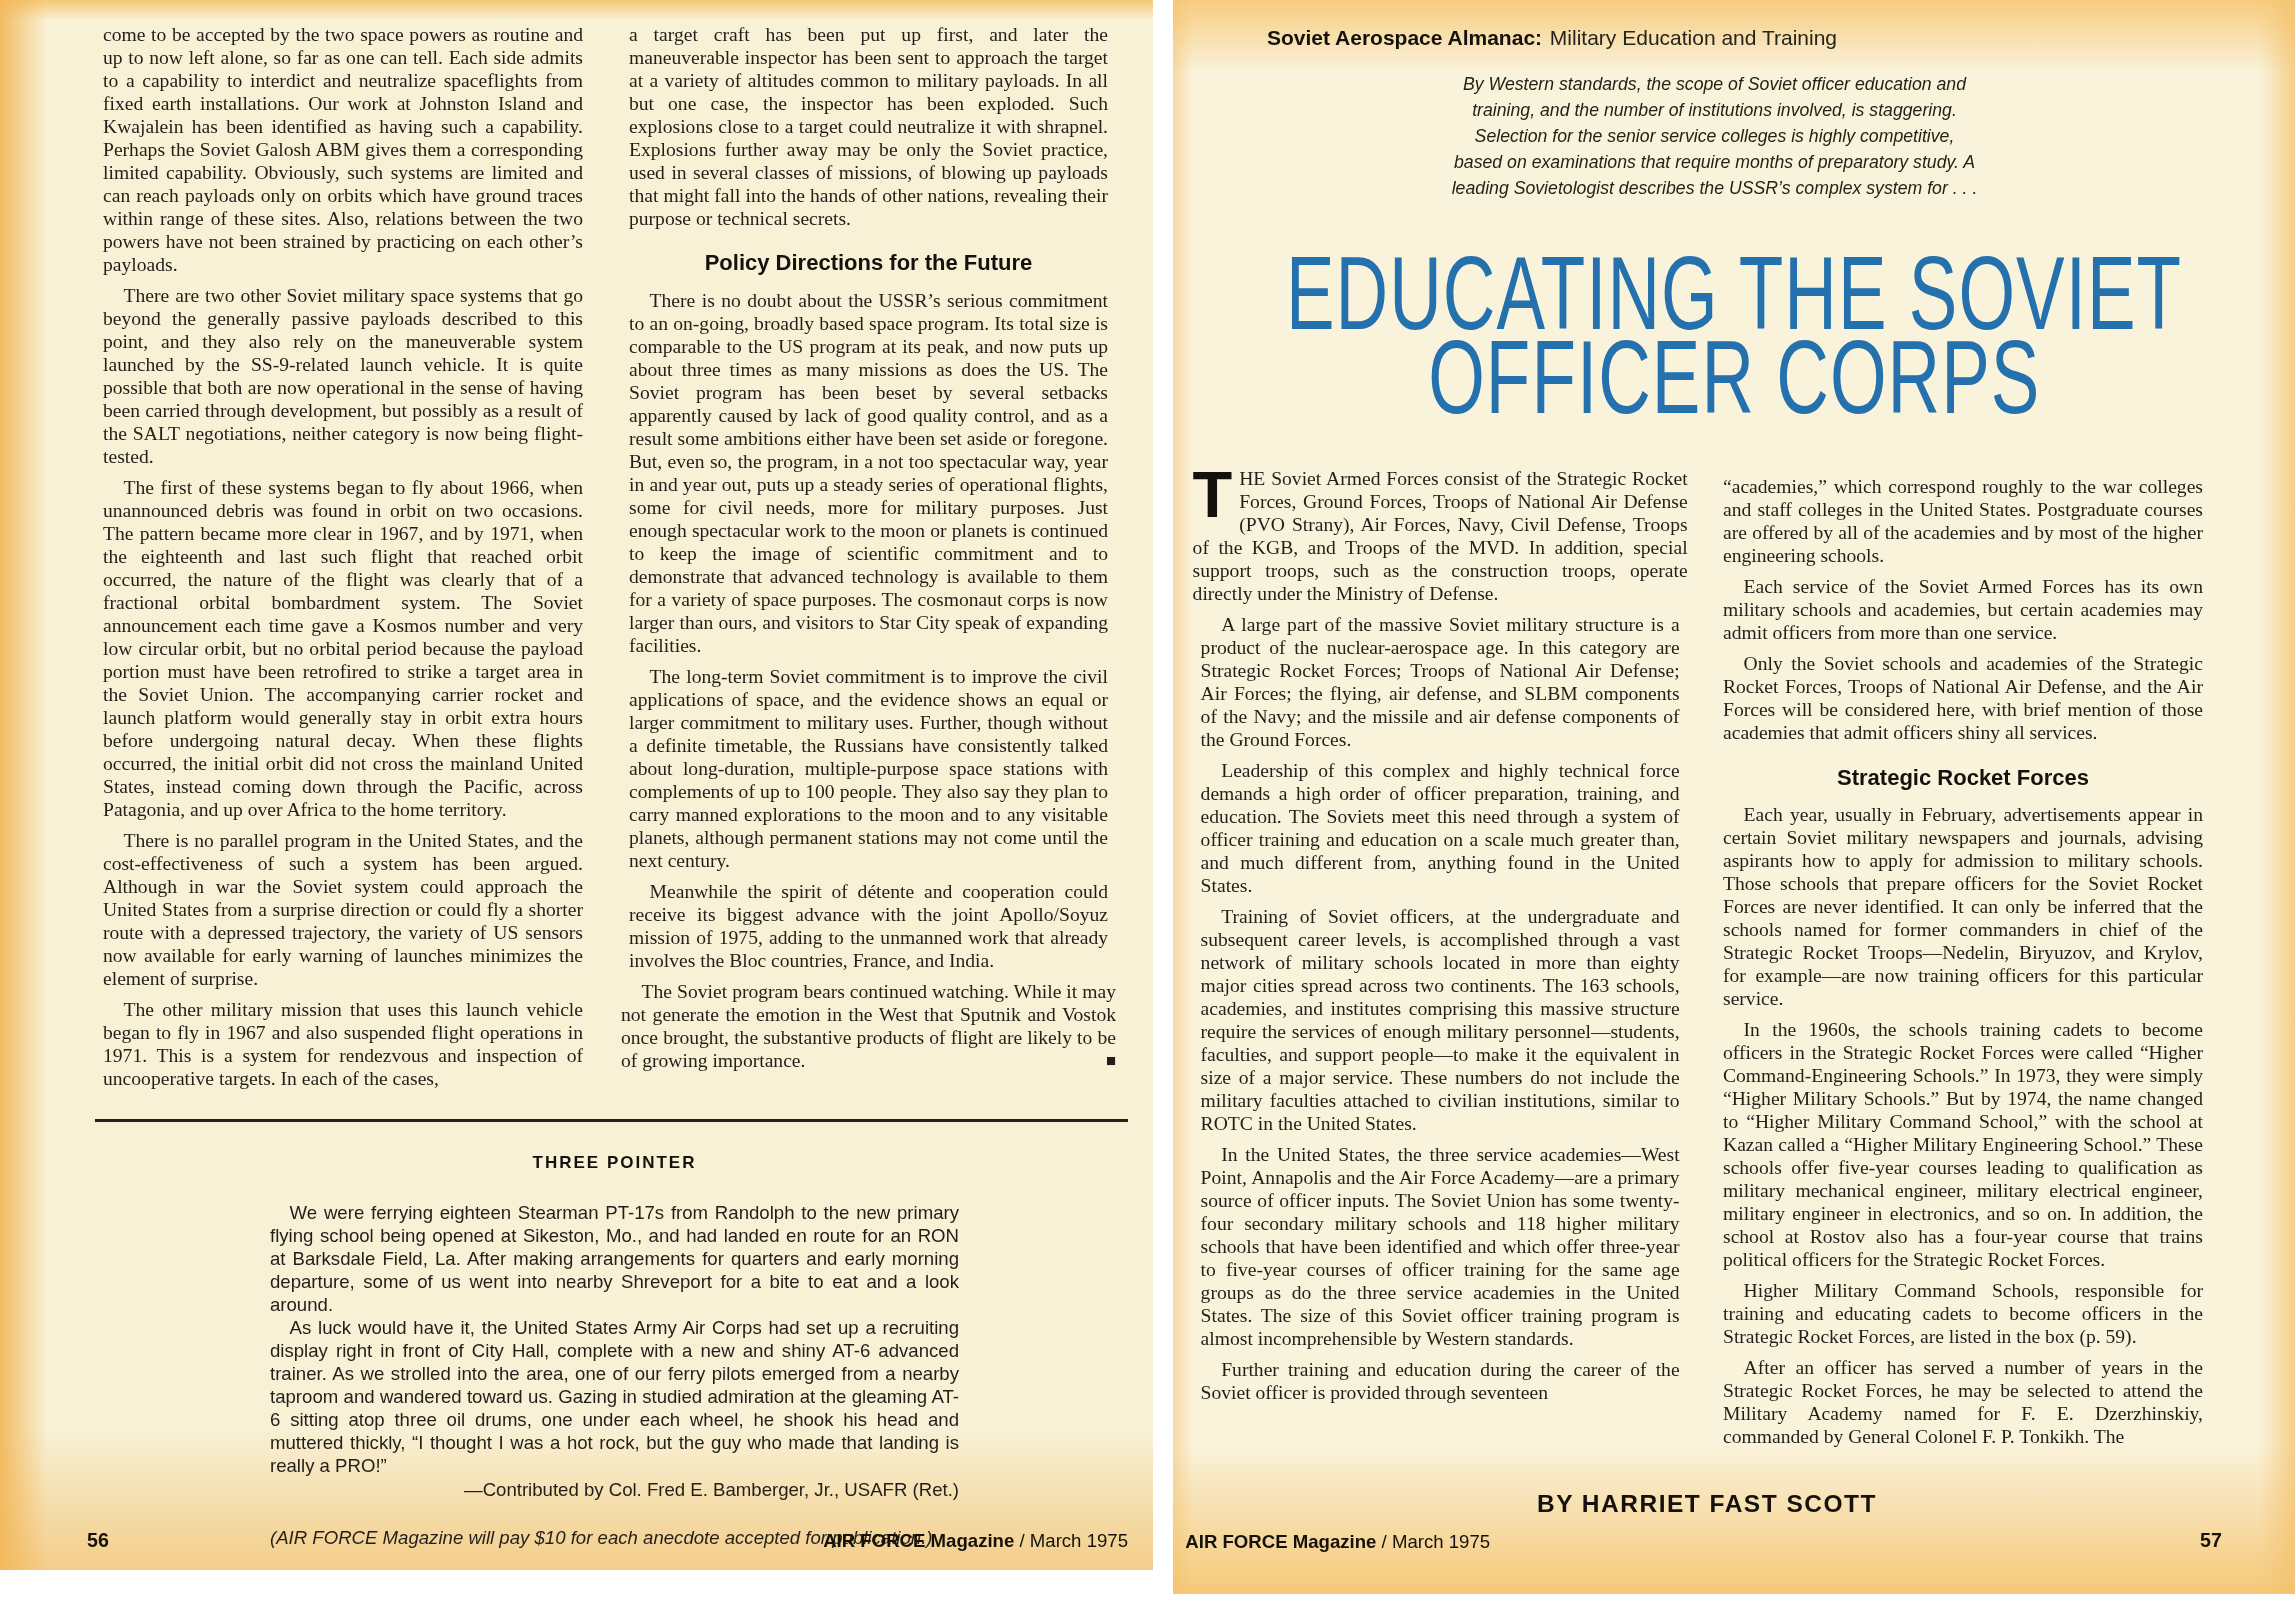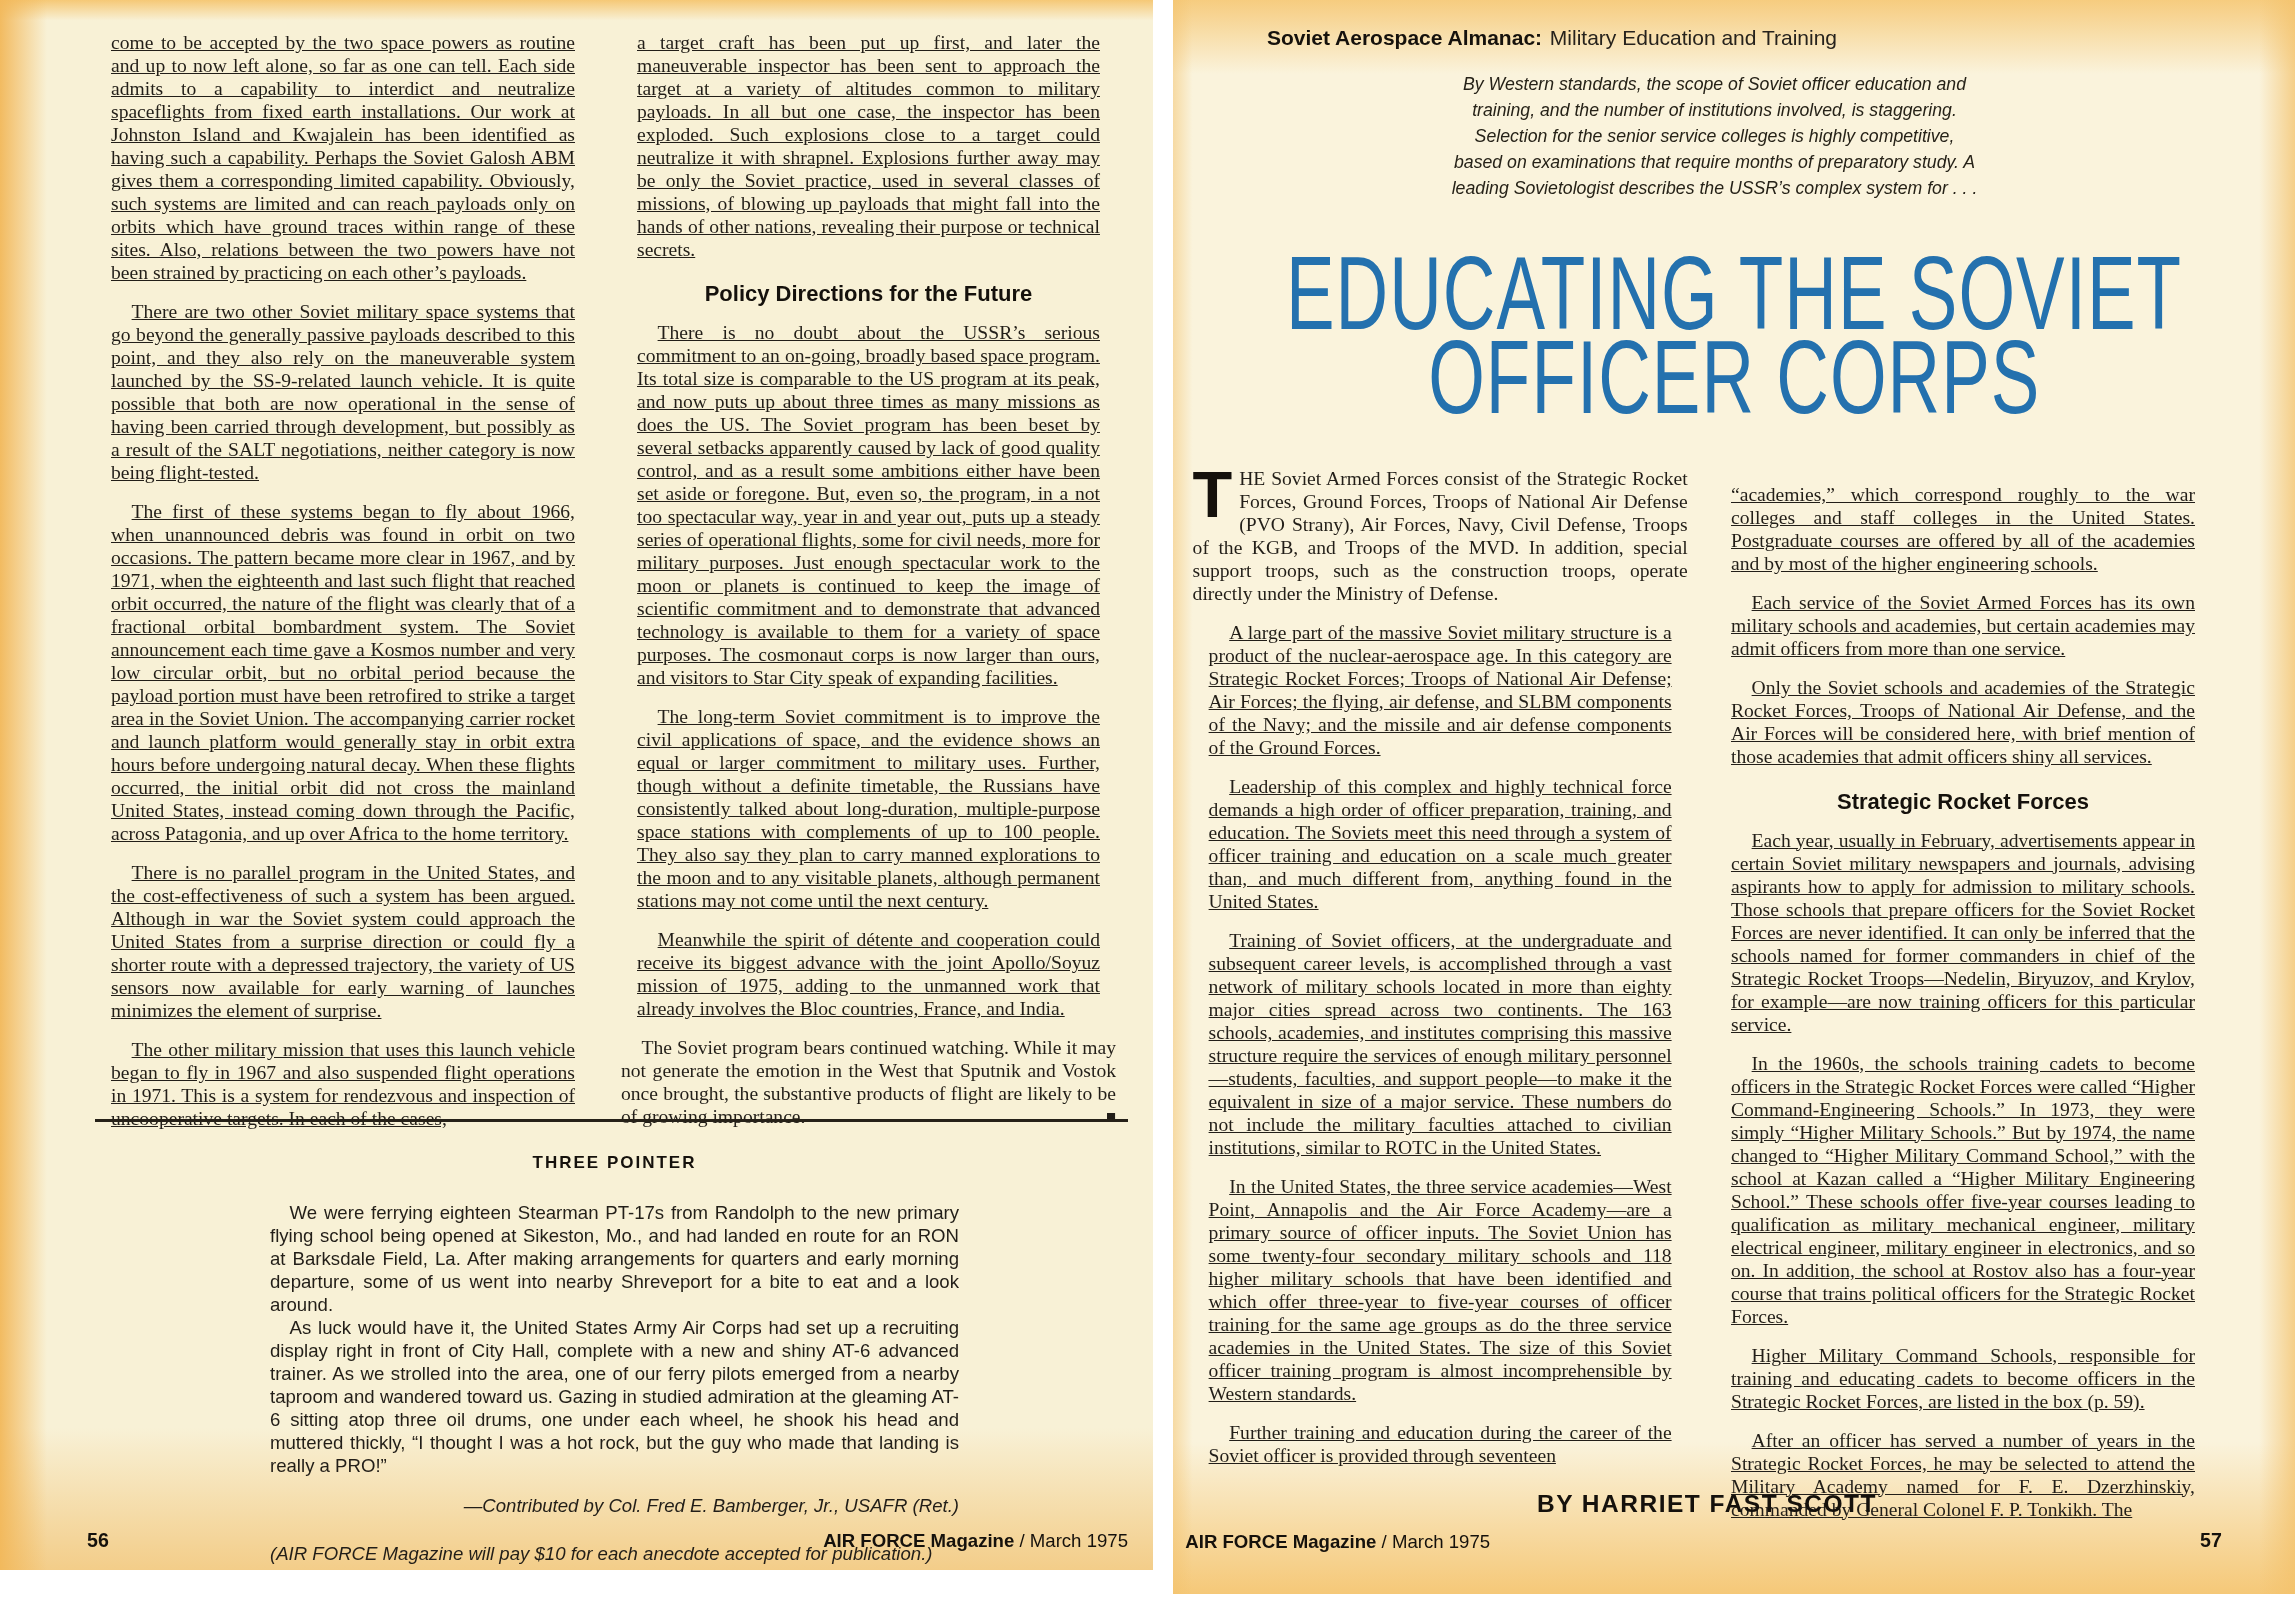--- a/index.html
+++ b/index.html
@@ -15,35 +15,35 @@
   #right-page{
     left:1173px;width:1123px;height:1594px;
     background:
       linear-gradient(270deg, rgba(243,193,106,.75) 0, rgba(243,193,106,0) 37px),
       linear-gradient(90deg, rgba(243,193,106,.5) 0, rgba(243,193,106,0) 19.6px),
       linear-gradient(180deg, rgba(246,202,122,.95) 0, rgba(246,202,122,0) 74px),
       linear-gradient(0deg, #f5c878 0, rgba(245,200,120,0) 152px),
       #faf3dc;
   }
   .col{position:absolute;font-family:"Liberation Serif", serif;font-size:19.6px;line-height:23px;color:#221e18;}
-  .b p{margin:16px;text-indent:20.6px;text-align:justify;text-decoration:underline;}
+  .b p{margin:8px;text-indent:20.6px;text-align:justify;}
   .b.nif p:first-child{text-indent:0;}
   .bp{margin:0;text-indent:20.6px;text-align:justify;}
   .col-heading{
     font-family:"Liberation Sans", sans-serif;font-weight:700;font-size:22px;
     text-align:center;margin:21.6px 0 14.7px 0;color:#15110c;text-indent:0;
   }
   .rule{position:absolute;background:#262118;}
   .endmark{float:right;font-size:16.7px;line-height:23px;}
   
   #anecdote{position:absolute;left:270px;top:1151px;width:689px;
     font-family:"Liberation Sans", sans-serif;font-size:18.6px;line-height:23px;color:#221e18;}
   #anecdote h3{margin:0 0 26.5px 0;text-align:center;font-size:17px;letter-spacing:2px;color:#15110c;}
   #anecdote p{margin:0;text-indent:19.6px;text-align:justify;}
-  .attribution{text-align:right;font-style:italic;margin-top:17px;}
+  .attribution{text-align:right;margin-top:1px;}
   .anec-note{margin-top:25.5px;font-style:italic;}
   
   .pagenum{position:absolute;font-family:"Liberation Sans", sans-serif;font-weight:700;font-size:19.6px;color:#15110c;}
   .credit{position:absolute;font-family:"Liberation Sans", sans-serif;font-size:18.6px;color:#15110c;}
   .credit b{font-weight:700;}
   
   #kicker{position:absolute;left:94px;top:25.5px;font-family:"Liberation Sans", sans-serif;font-size:21px;color:#15110c;white-space:nowrap;}
   #kicker .k-bold{font-weight:700;}
   #kicker .k-rest{font-weight:400;margin-left:7.8px;color:#26221c;}
   #intro{position:absolute;left:223px;top:71px;width:637px;text-align:center;

